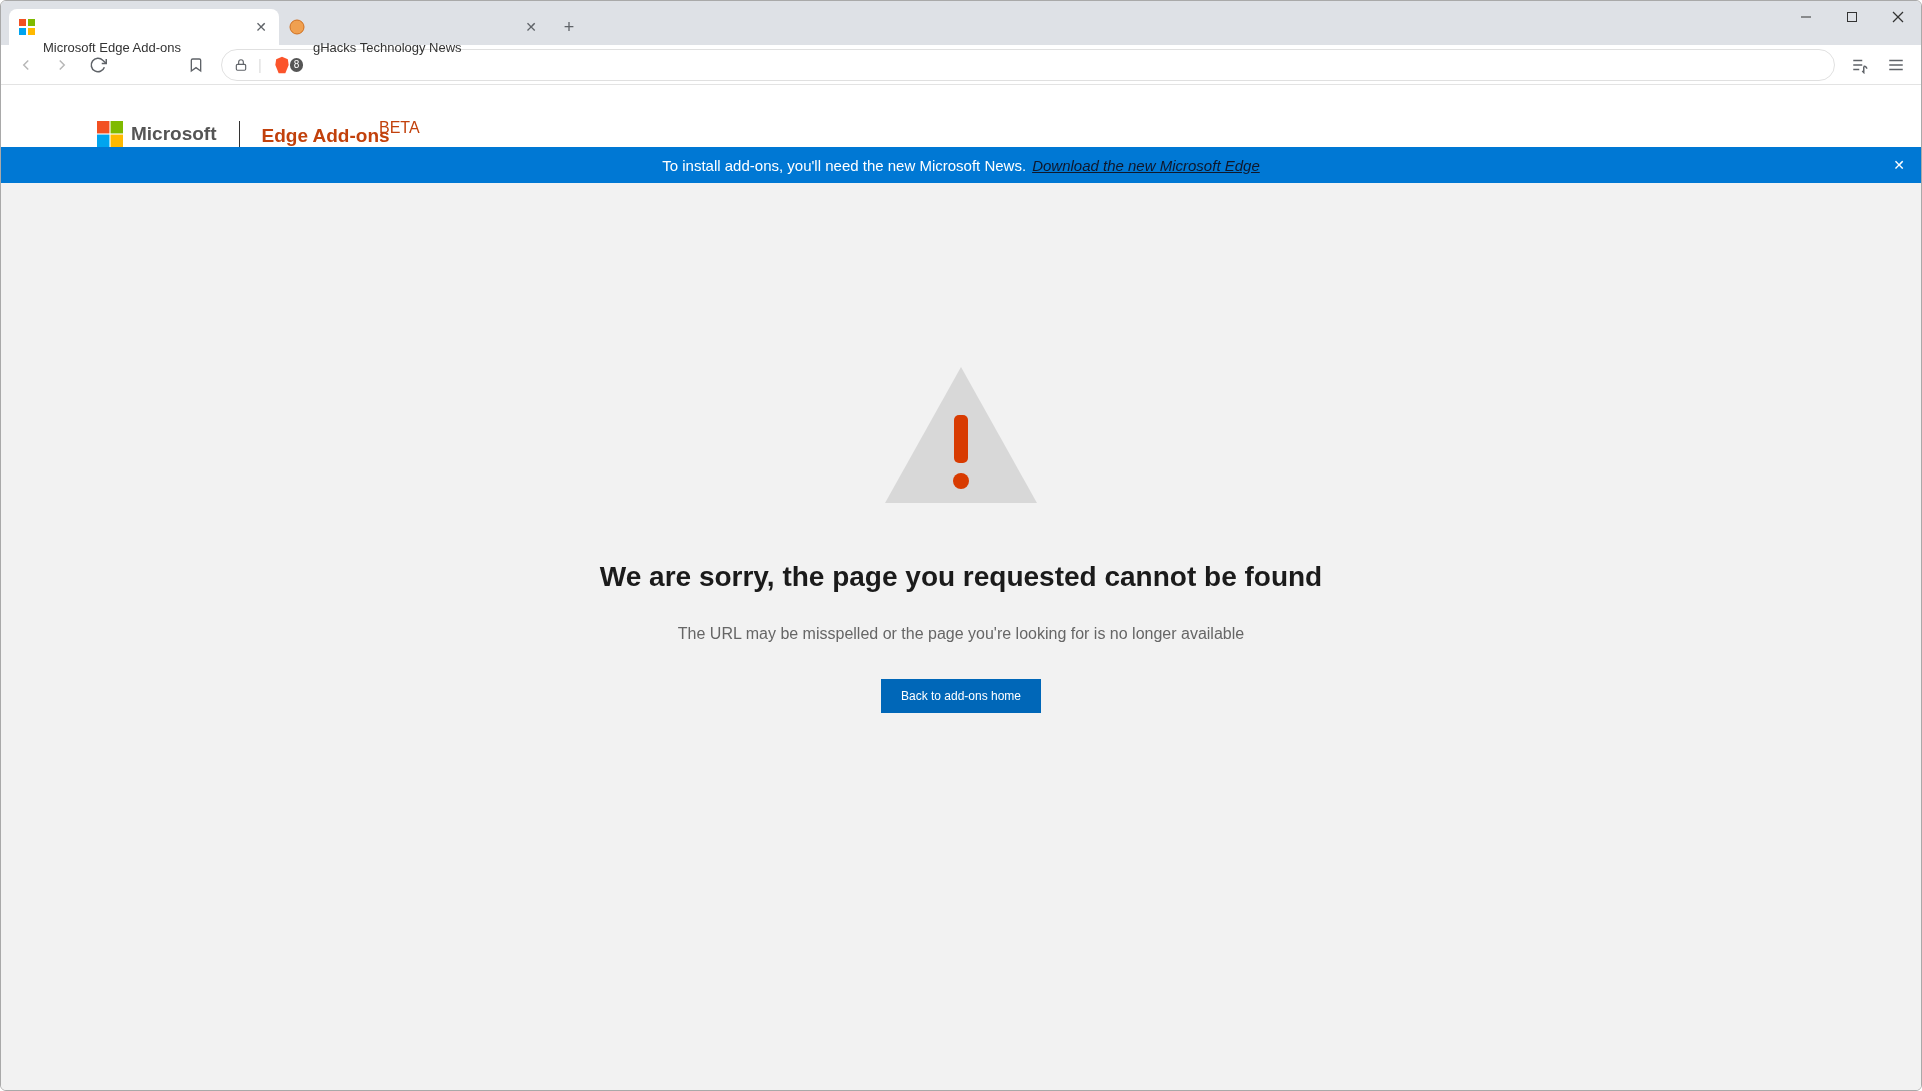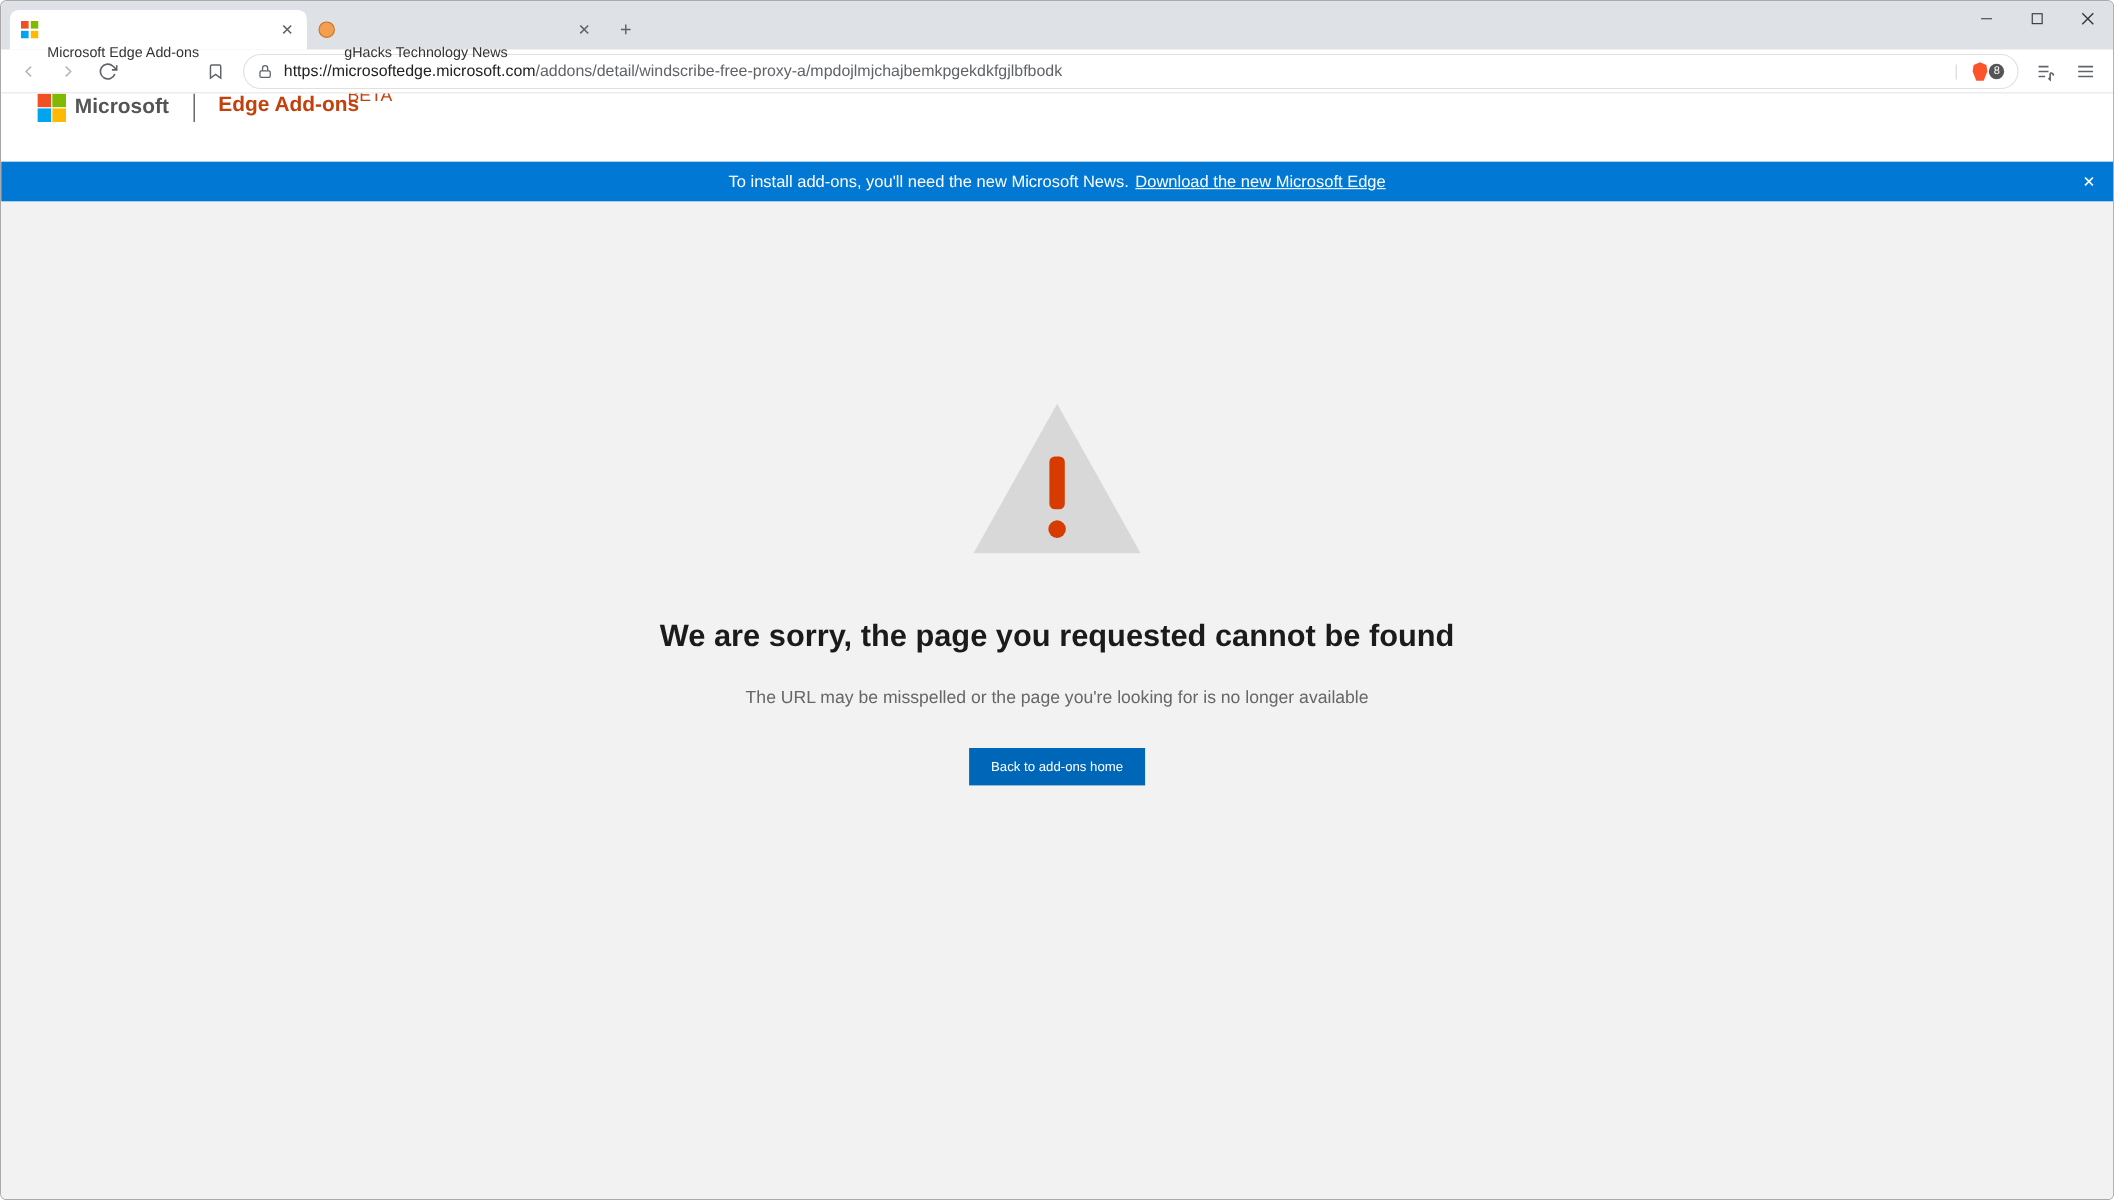--- a/index.html
+++ b/index.html
@@ -93,43 +93,43 @@
     background: #f2f2f2;
   }
   .viewport::-webkit-scrollbar { width: 17px; }
   .viewport::-webkit-scrollbar-track { background: #f1f1f1; }
   .viewport::-webkit-scrollbar-thumb { background: #c1c1c1; }
 
   .ms-header {
     height: 62px;
     background: #fff;
     display: flex;
-    align-items: flex-start;
-    padding: 0 30px 0 33px;
+    align-items: flex-end;
+    padding: 0 30px 0 96px;
   }
   .ms-logo { display:flex; align-items:center; gap:8px; font-size:19px; font-weight:600; color:#555; }
   .ms-logo svg { width:26px; height:26px; }
   .ms-divider { width:1px; height:26px; background:#333; margin: 0 22px; }
   .edge-addons { font-size:19px; font-weight:600; color:#c2410c; position:relative; }
   .edge-addons .beta { position:absolute; top:-6px; right:-30px; font-size:16px; font-weight:400; }
   .ms-header-right { margin-left:auto; display:flex; align-items:center; gap:36px; font-size:14.5px; color:#222; }
   .ms-hdr-link { display:flex; align-items:center; gap:6px; cursor:pointer; }
   .ms-avatar { width:36px; height:36px; border:1px solid #555; border-radius:50%; display:flex; align-items:center; justify-content:center; color:#555; }
 
   .banner {
     height: 36px;
     background: #0078d4;
     color: #fff;
     display: flex;
     align-items: center;
     justify-content: center;
     font-size: 15px;
     position: relative;
   }
-  .banner a { color:#ffffff; text-decoration: underline; margin-left:6px; cursor:pointer; }
+  .banner a { color:#0f172a; text-decoration: underline; margin-left:6px; cursor:pointer;font-style:italic; }
   .banner-close { position:absolute; right:16px; cursor:pointer; font-size:14px; }
 
   .error-body {
     background: #f2f2f2;
     min-height: 700px;
     display:flex;
     flex-direction:column;
     align-items:center;
     padding-top: 180px;
   }
@@ -227,23 +227,20 @@
         <path d="M19 21l-7-5-7 5V5a2 2 0 0 1 2-2h10a2 2 0 0 1 2 2z"></path>
       </svg>
   </div>
   <div class="omnibox">
     <span class="lock">
       <svg width="14" height="14" viewBox="0 0 24 24" fill="none" stroke="currentColor" stroke-width="2">
           <rect x="4" y="11" width="16" height="10" rx="2"></rect>
           <path d="M8 11V7a4 4 0 0 1 8 0v4"></path>
         </svg>
     </span>
-    <span class="url">
-      <span class="host">https://microsoftedge.microsoft.com</span><span>/addons/detail/windscribe-free-proxy-a/mpdojlmjchajbemkpgekdkfgjlbfbodk</span>
-    </span>
     <span style="color:#ddd">|</span>
     <span class="shield">
       <svg width="20" height="20" viewBox="0 0 24 24">
           <path d="M12 2 L19 5 L20 12 L16 22 L12 22 L8 22 L4 12 L5 5 Z" fill="#fb542b"></path>
         </svg>
       <span class="shield-badge">8</span>
     </span>
   </div>
   <div class="tb-btn">
     <svg width="18" height="18" viewBox="0 0 24 24" fill="none" stroke="currentColor" stroke-width="2">

